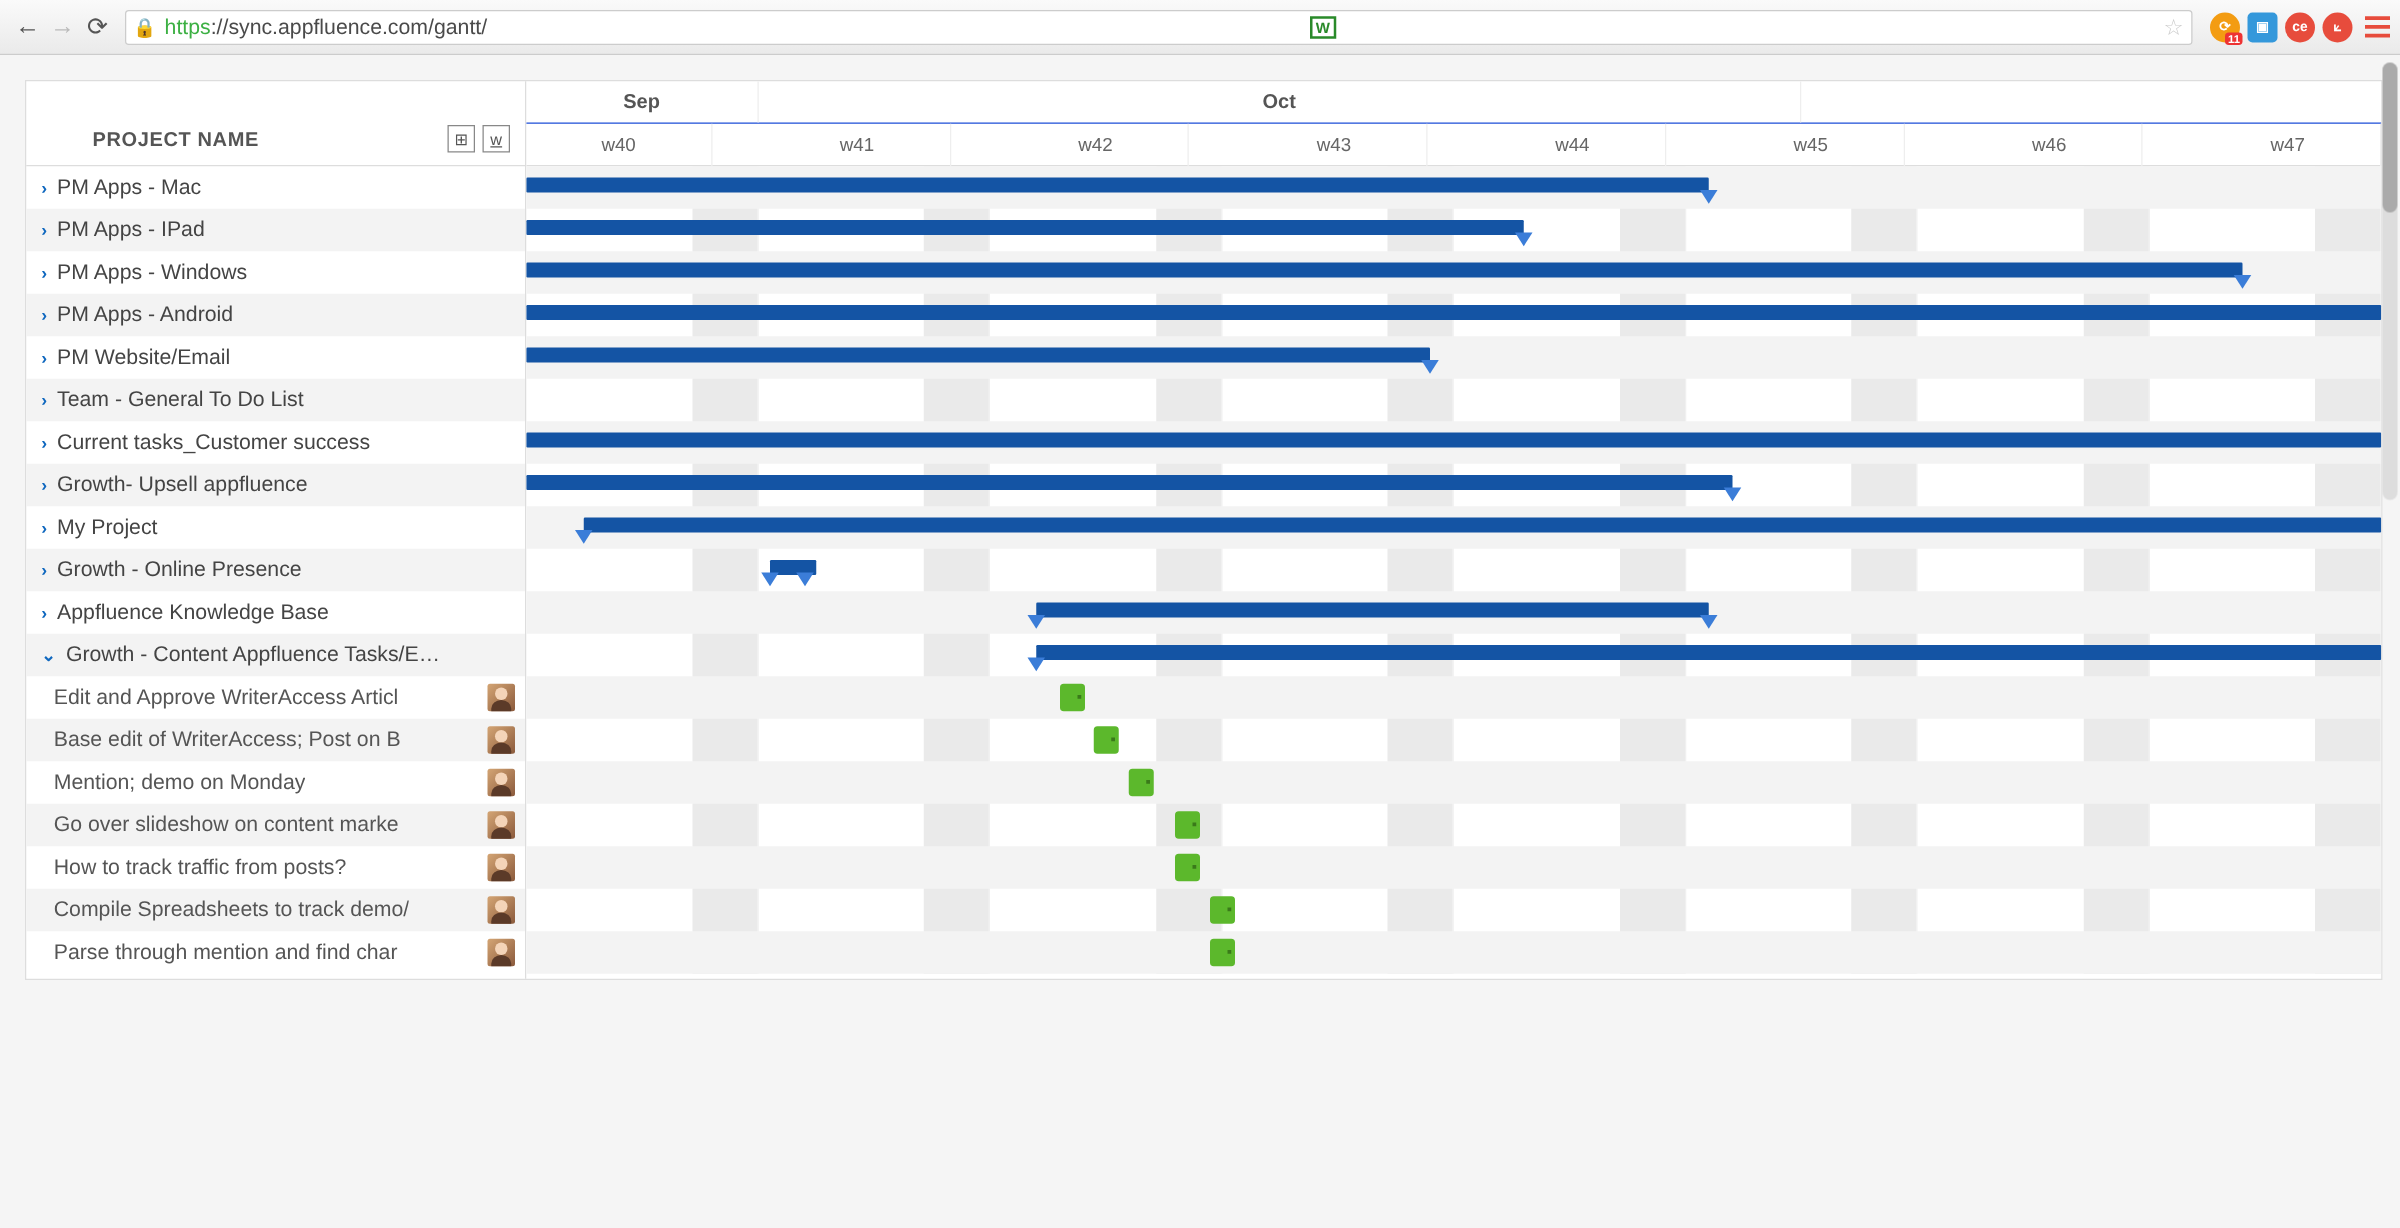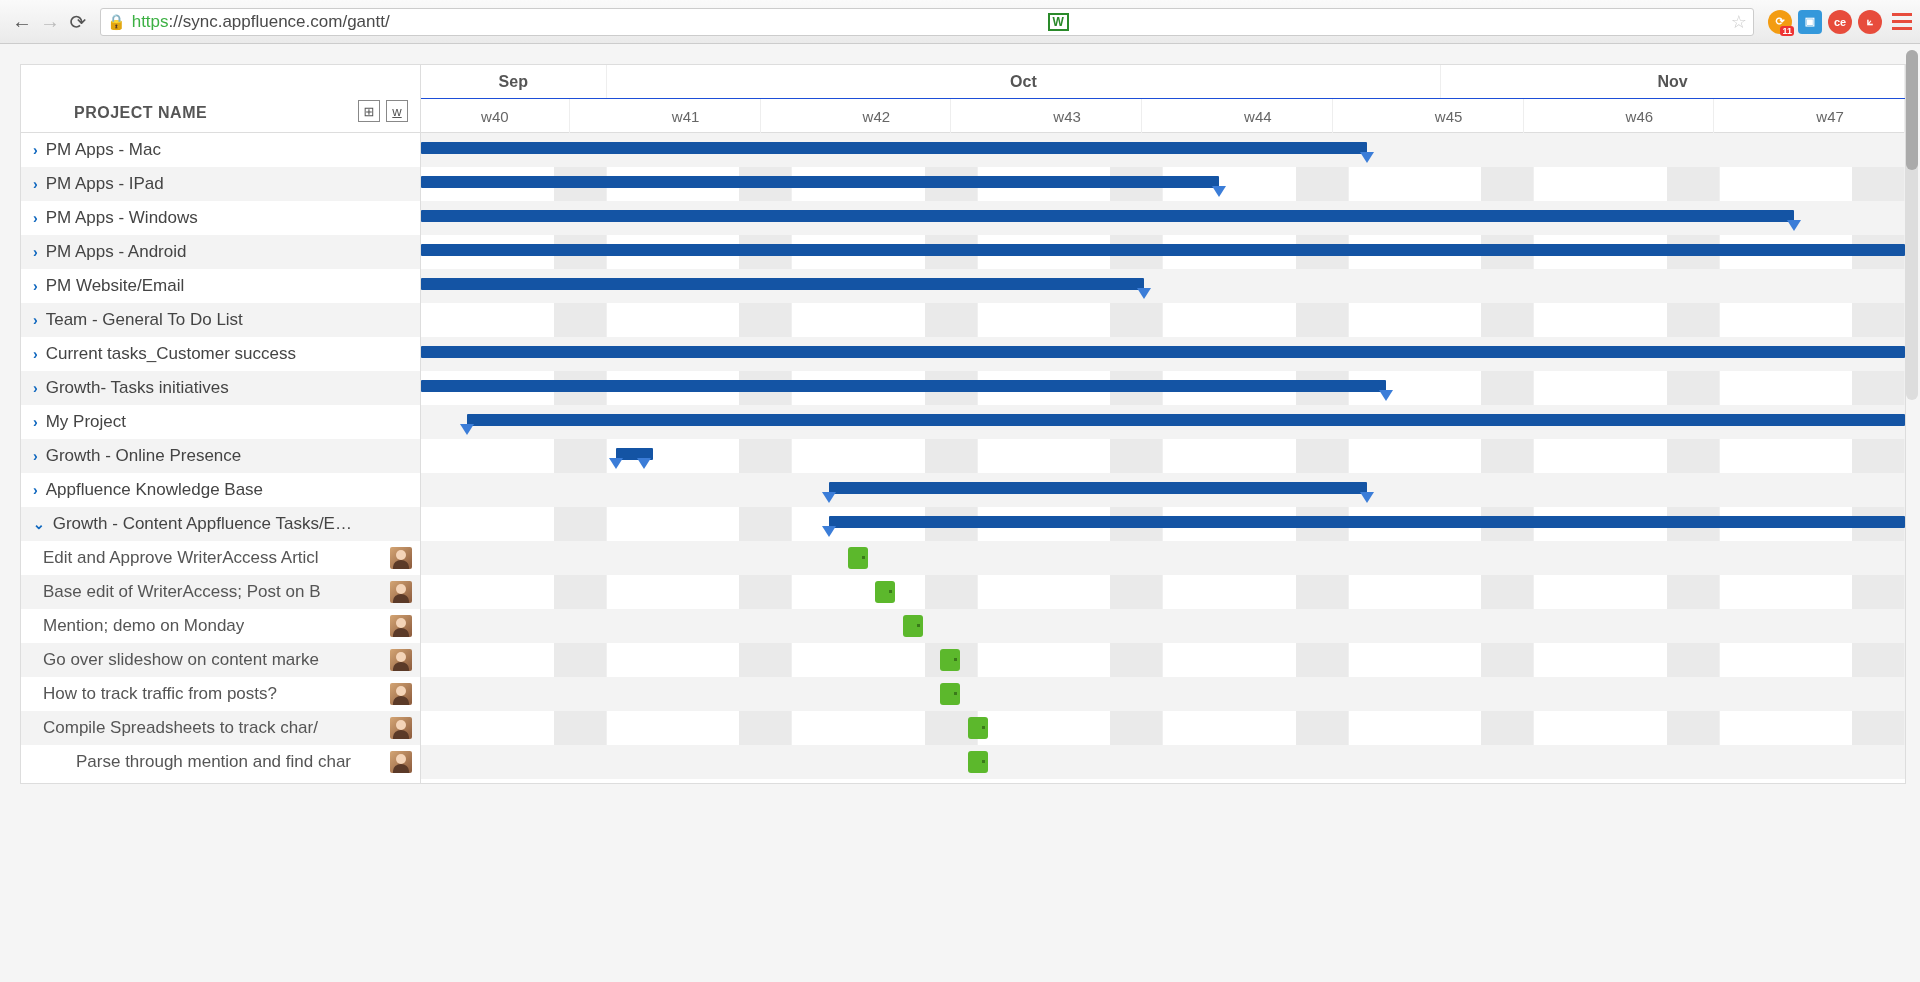--- a/index.html
+++ b/index.html
@@ -121,21 +121,21 @@
           <div class="row">
             <span class="chevron">›</span>
             <span>Team - General To Do List</span>
           </div>
           <div class="row">
             <span class="chevron">›</span>
             <span>Current tasks_Customer success</span>
           </div>
           <div class="row">
             <span class="chevron">›</span>
-            <span>Growth- Tasks initiatives</span>
+            <span>Growth- Upsell appfluence</span>
           </div>
           <div class="row">
             <span class="chevron">›</span>
             <span>My Project</span>
           </div>
           <div class="row">
             <span class="chevron">›</span>
             <span>Growth - Online Presence</span>
           </div>
           <div class="row">
@@ -160,35 +160,34 @@
           </div>
           <div class="row task-row">
             <span style="overflow: hidden; text-overflow: clip;">Go over slideshow on content marke</span>
             <div class="avatar"></div>
           </div>
           <div class="row task-row">
             <span style="overflow: hidden; text-overflow: clip;">How to track traffic from posts?</span>
             <div class="avatar"></div>
           </div>
           <div class="row task-row">
-            <span style="overflow: hidden; text-overflow: clip;">Compile Spreadsheets to track char/</span>
-            <div class="avatar"></div>
-          </div>
-          <div class="row task-row">
-            <span style="overflow: hidden; text-overflow: clip; margin-left: 33px;">Parse through mention and find char</span>
+            <span style="overflow: hidden; text-overflow: clip;">Compile Spreadsheets to track demo/</span>
+            <div class="avatar"></div>
+          </div>
+          <div class="row task-row">
+            <span style="overflow: hidden; text-overflow: clip;">Parse through mention and find char</span>
             <div class="avatar"></div>
           </div>
         </div>
     </div>
     <div class="timeline">
       <div class="timeline-header">
         <div class="month-row" id="month-row">
             <div class="month-cell" style="width: 12.5%;">Sep</div>
             <div class="month-cell" style="width: 56.25%;">Oct</div>
-            <div class="month-cell" style="width: 31.25%;">Nov</div>
           </div>
         <div class="week-row" id="week-row">
             <div class="week-cell" style="width: 12.5%;">w40</div>
             <div class="week-cell" style="width: 12.5%;">w41</div>
             <div class="week-cell" style="width: 12.5%;">w42</div>
             <div class="week-cell" style="width: 12.5%;">w43</div>
             <div class="week-cell" style="width: 12.5%;">w44</div>
             <div class="week-cell" style="width: 12.5%; text-align: center;">w45</div>
             <div class="week-cell" style="width: 12.5%;">w46</div>
             <div class="week-cell" style="width: 12.5%;">w47</div>

